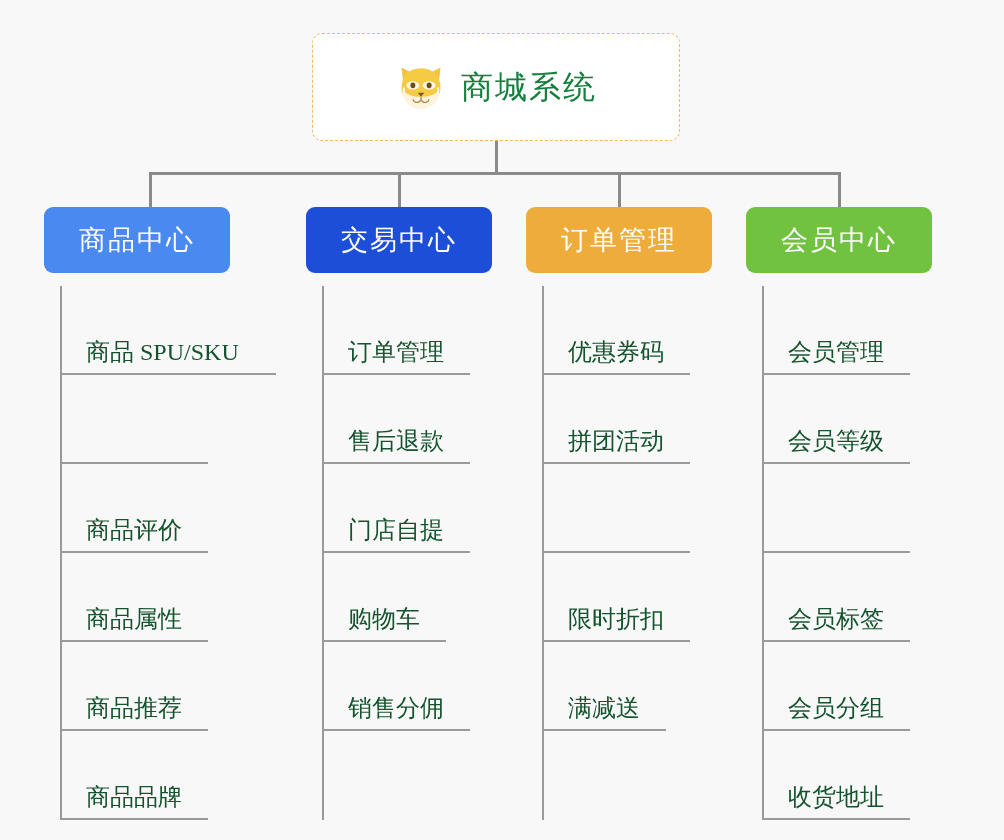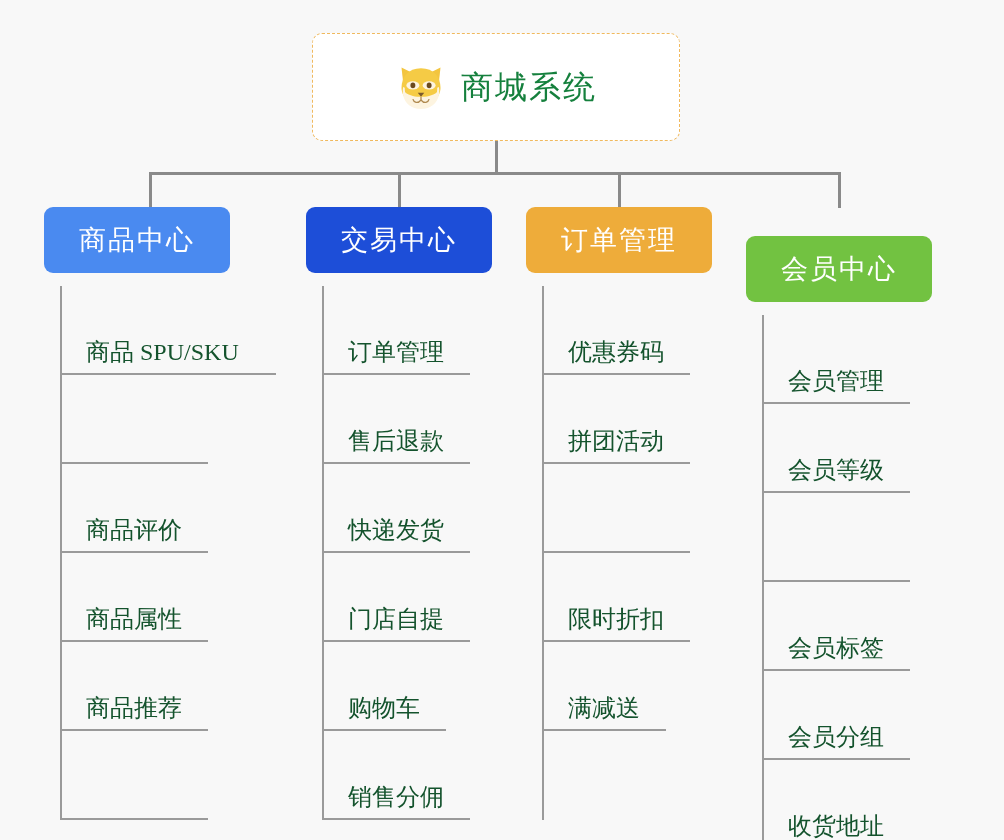--- a/index.html
+++ b/index.html
@@ -182,44 +182,41 @@
       </div>
       <div class="leaf-item">
         <span class="leaf-label">商品属性</span>
         <span class="leaf-underline" style="width:148px;"></span>
       </div>
       <div class="leaf-item">
         <span class="leaf-label">商品推荐</span>
         <span class="leaf-underline" style="width:148px;"></span>
       </div>
       <div class="leaf-item">
+        <span class="leaf-label">商品品牌</span>
         <span class="leaf-underline" style="width:148px;"></span>
       </div>
     </div>
   </div>
 
   <div class="column col-2">
     <div class="cat-header" style="background:#1d4ed8;">
       <span class="cat-header-label">交易中心</span>
     </div>
     <div class="leaf-list">
       <div class="leaf-spine" style="height:534px;"></div>
       <div class="leaf-item">
         <span class="leaf-label">订单管理</span>
         <span class="leaf-underline" style="width:148px;"></span>
       </div>
       <div class="leaf-item">
         <span class="leaf-label">售后退款</span>
         <span class="leaf-underline" style="width:148px;"></span>
       </div>
       <div class="leaf-item">
-        <span class="leaf-label">快递发货</span>
-        <span class="leaf-underline" style="width:148px;"></span>
-      </div>
-      <div class="leaf-item">
         <span class="leaf-label">门店自提</span>
         <span class="leaf-underline" style="width:148px;"></span>
       </div>
       <div class="leaf-item">
         <span class="leaf-label">购物车</span>
         <span class="leaf-underline" style="width:124px;"></span>
       </div>
       <div class="leaf-item">
         <span class="leaf-label">销售分佣</span>
         <span class="leaf-underline" style="width:148px;"></span>
@@ -249,21 +246,21 @@
         <span class="leaf-underline" style="width:148px;"></span>
       </div>
       <div class="leaf-item">
         <span class="leaf-label">满减送</span>
         <span class="leaf-underline" style="width:124px;"></span>
       </div>
     </div>
   </div>
 
   <div class="column col-4">
-    <div class="cat-header" style="background:#72c241;margin-top:29px;">
+    <div class="cat-header" style="background:#72c241;">
       <span class="cat-header-label">会员中心</span>
     </div>
     <div class="leaf-list">
       <div class="leaf-spine" style="height:534px;"></div>
       <div class="leaf-item">
         <span class="leaf-label">会员管理</span>
         <span class="leaf-underline" style="width:148px;"></span>
       </div>
       <div class="leaf-item">
         <span class="leaf-label">会员等级</span>

